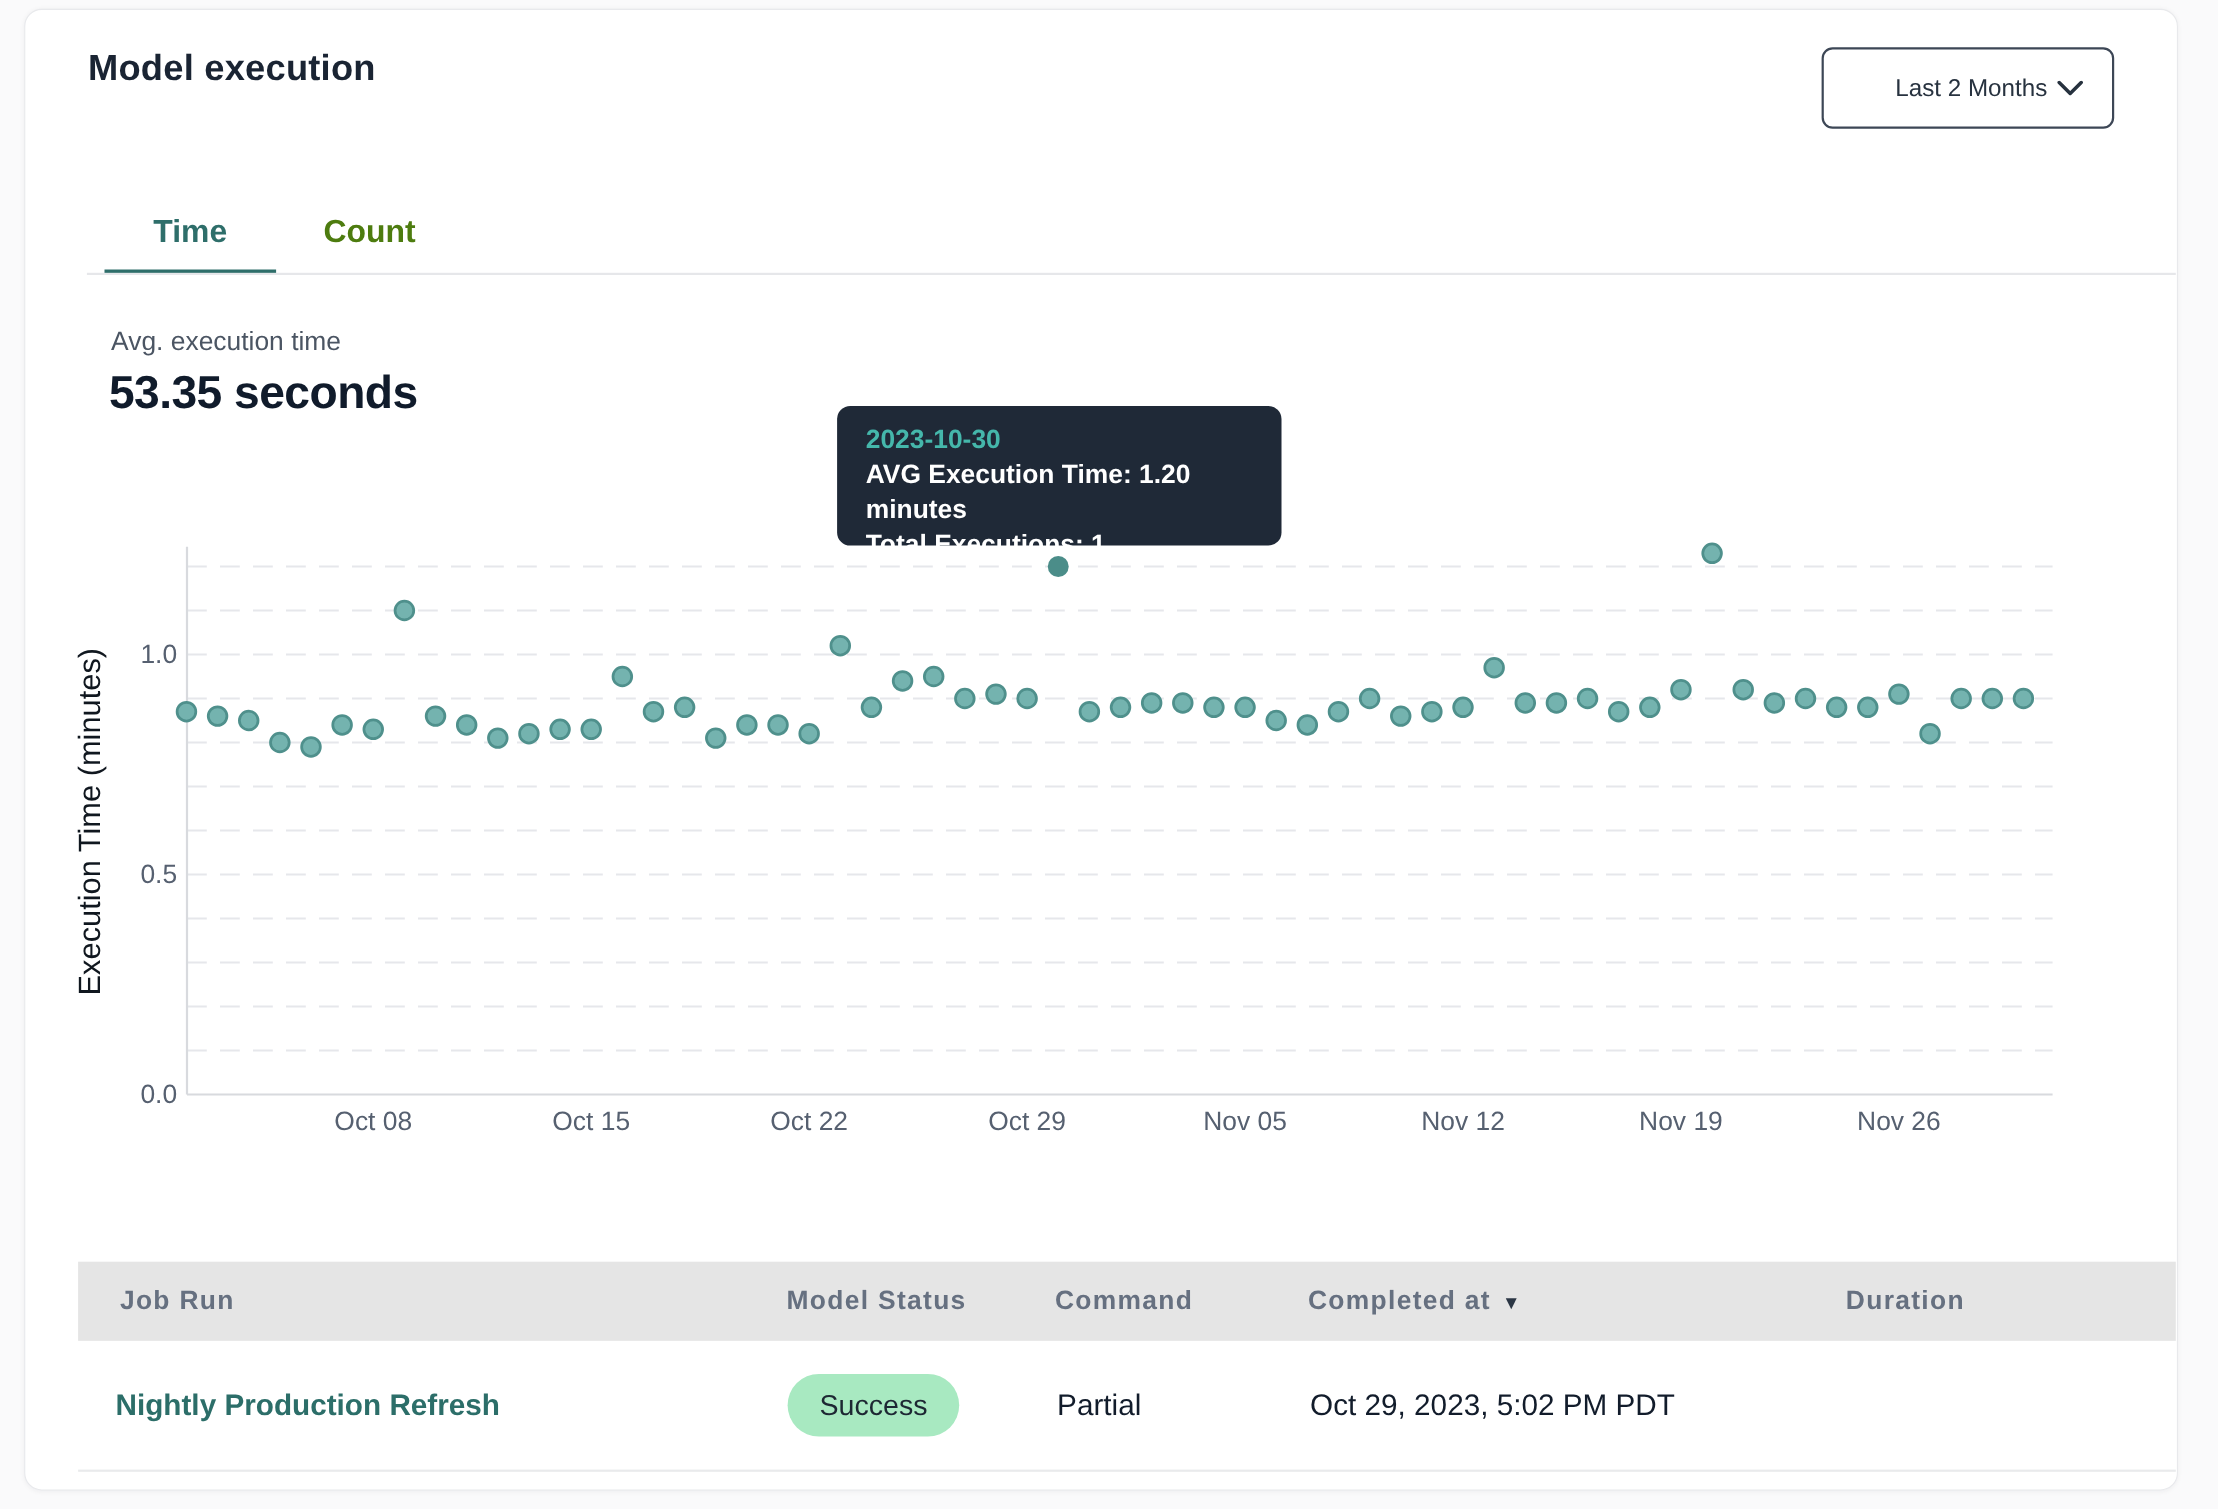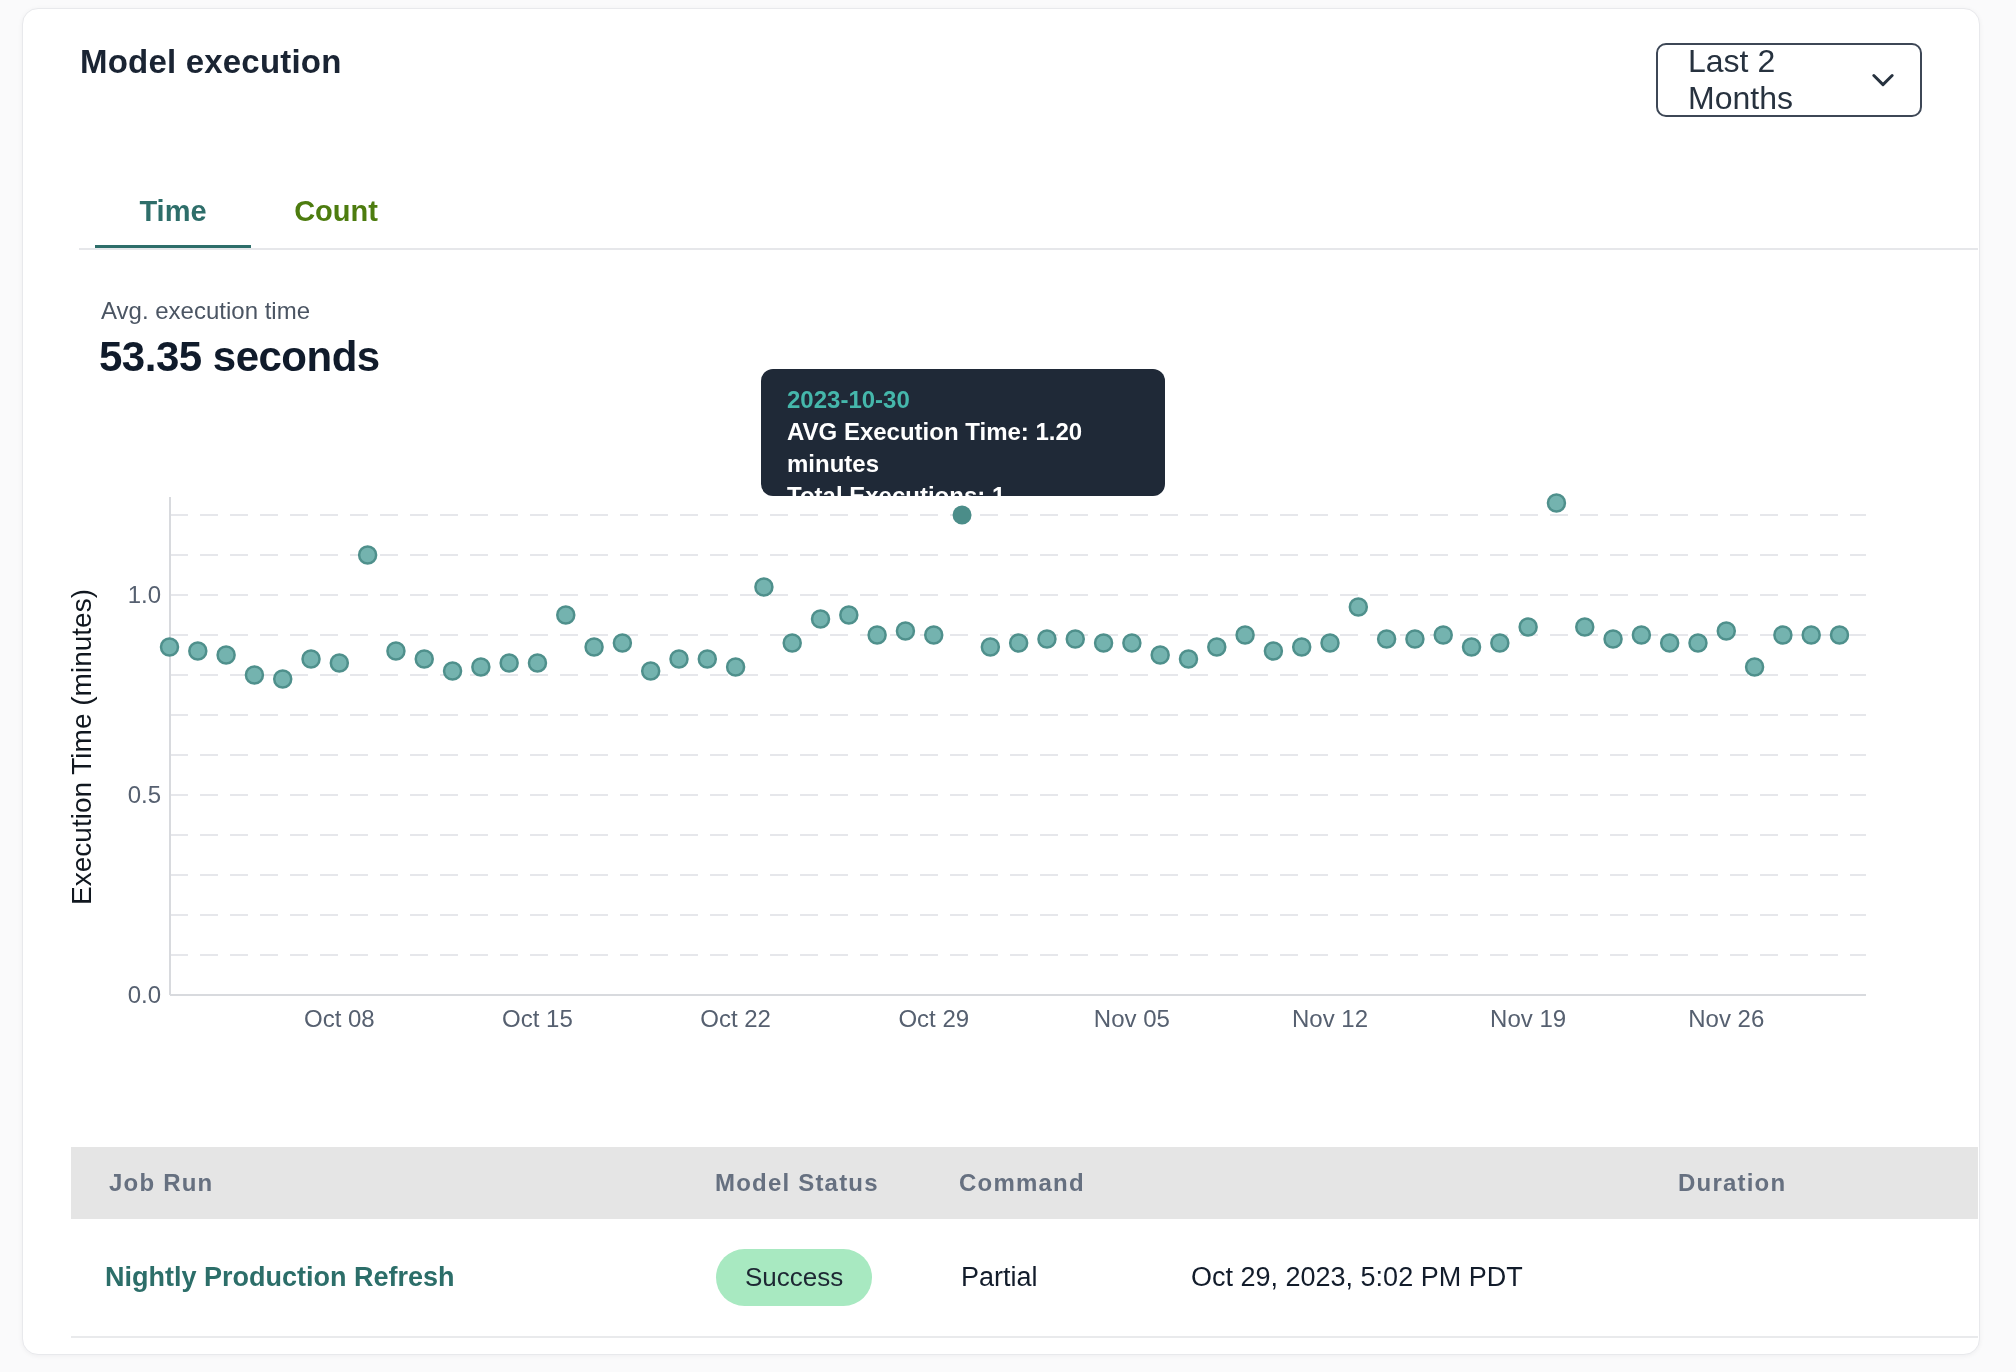--- a/index.html
+++ b/index.html
@@ -5,21 +5,21 @@
   html,body{margin:0;padding:0;background:#fafafb;font-family:"Liberation Sans",sans-serif;}
   #page{position:relative;width:2016px;height:1372px;overflow:hidden;background:#fafafb;}
   #card{position:absolute;left:22px;top:8px;width:1956px;height:1345px;background:#ffffff;
         border:1px solid #e8e9ec;border-radius:16px;box-shadow:0 1px 5px rgba(16,24,40,.05);}
   .abs{position:absolute;}
   
   #title{left:57px;top:34px;font-size:33px;font-weight:600;color:#1a2433;letter-spacing:.2px;}
   #range-btn{left:1633px;top:34px;width:266px;height:74px;border:2px solid #3d4756;border-radius:10px;
              display:flex;align-items:center;justify-content:space-between;padding:0 26px 0 30px;
              box-sizing:border-box;background:#fff;cursor:pointer;}
-  #range-btn span{font-size:32px;color:#27323f;font-weight:500;}
+  #range-btn span{font-size:22px;color:#27323f;font-weight:500;margin-left:35px;}
   
   #tabs{left:72px;top:178px;height:58px;display:flex;}
   .tab{width:156px;text-align:center;font-size:29px;line-height:48px;cursor:pointer;}
   .tab.active{color:#2e6e6a;font-weight:700;}
   .tab.inactive{color:#4d7c0f;font-weight:700;width:170px;}
   #tab-underline{left:72px;top:236px;width:156px;height:5px;background:#2e6e6a;}
   #tabs-divider{left:56px;top:239px;width:1899px;height:2px;background:#e6e7ea;}
   
   #summary-label{left:78px;top:288px;font-size:24px;color:#4b5563;}
   #summary-value{left:76px;top:324px;font-size:42px;font-weight:600;color:#101b2b;letter-spacing:-.5px;}
@@ -157,20 +157,23 @@
         <circle cx="1731.584745762712" cy="218" r="8.5" fill="#74b3af" stroke="#4f908c" stroke-width="2.5"></circle>
         <circle cx="1759.8898305084747" cy="186" r="8.5" fill="#74b3af" stroke="#4f908c" stroke-width="2.5"></circle>
         <circle cx="1788.1949152542375" cy="186" r="8.5" fill="#74b3af" stroke="#4f908c" stroke-width="2.5"></circle>
         <circle cx="1816.5" cy="186" r="8.5" fill="#74b3af" stroke="#4f908c" stroke-width="2.5"></circle>
       </svg>
 
     <div class="abs" id="table-header">
       <div class="th" style="left:38px">Job Run</div>
       <div class="th" style="left:644px">Model Status</div>
       <div class="th" style="left:888px">Command</div>
+      <div class="th" style="left:1118px">
+        <span>Completed at</span><span class="sort-caret">▼</span>
+      </div>
       <div class="th" style="left:1607px">Duration</div>
     </div>
 
     <div class="abs" id="table-row">
       <div class="td" style="left:34px">
         <span id="job-link" style="color: rgb(44, 110, 105);">Nightly Production Refresh</span>
       </div>
       <div class="td abs" id="status-badge" style="left: 645px; background: rgb(168, 233, 193);">Success</div>
       <div class="td" style="left:890px">Partial</div>
       <div class="td" style="left:1120px">Oct 29, 2023, 5:02 PM PDT</div>

